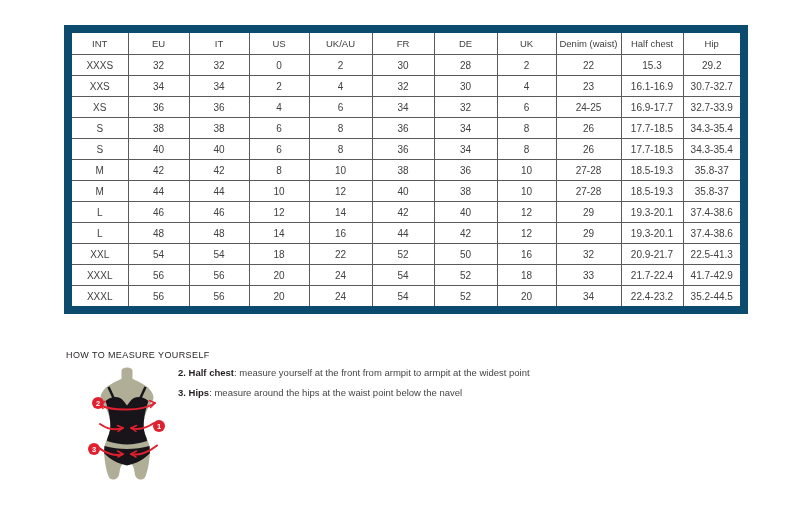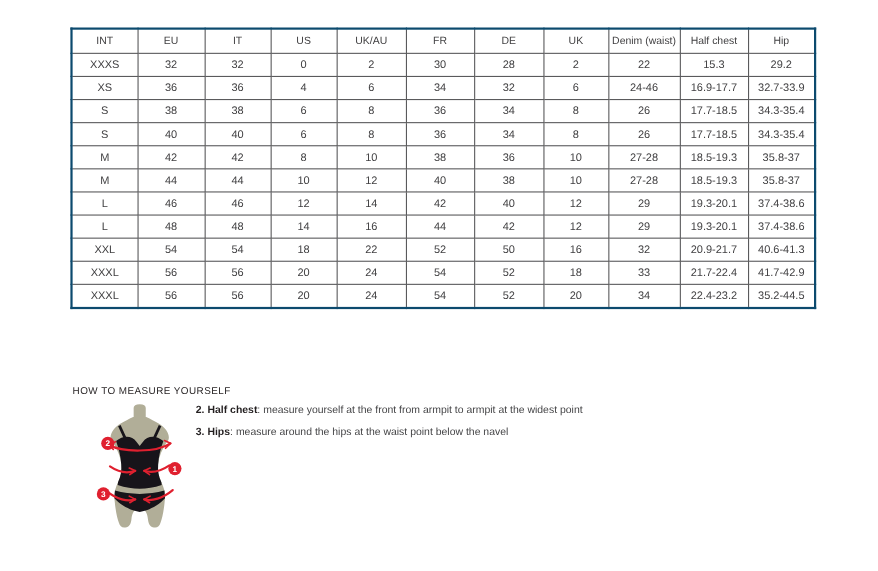--- a/index.html
+++ b/index.html
@@ -4,21 +4,21 @@
 <style>
   html,body{margin:0;padding:0;background:#ffffff;}
   .page{
     position:relative;width:798px;height:519px;background:#ffffff;overflow:hidden;
     font-family:"Liberation Sans",sans-serif;
   }
   
   .size-table{
     position:absolute;left:64px;top:25px;width:676px;
     border-collapse:collapse;table-layout:fixed;
-    border:2px solid #0c4a6e;
+    border:8px solid #0c4a6e;
   }
   .size-table th,.size-table td{
     border:1px solid #5a5a5c;
     padding:0;text-align:center;vertical-align:middle;
     font-size:10px;color:#414042;font-weight:normal;
     white-space:nowrap;overflow:hidden;
   }
   .size-table th{height:21px;font-size:9.5px;}
   .size-table td{height:20px;}
   
@@ -80,29 +80,42 @@
           <td>0</td>
           <td>2</td>
           <td>30</td>
           <td>28</td>
           <td>2</td>
           <td>22</td>
           <td>15.3</td>
           <td>29.2</td>
         </tr>
         <tr>
+          <td>XXS</td>
+          <td>34</td>
+          <td>34</td>
+          <td>2</td>
+          <td>4</td>
+          <td>32</td>
+          <td>30</td>
+          <td>4</td>
+          <td>23</td>
+          <td>16.1-16.9</td>
+          <td>30.7-32.7</td>
+        </tr>
+        <tr>
           <td>XS</td>
           <td>36</td>
           <td>36</td>
           <td>4</td>
           <td>6</td>
           <td>34</td>
           <td>32</td>
           <td>6</td>
-          <td>24-46</td>
+          <td>24-25</td>
           <td>16.9-17.7</td>
           <td>32.7-33.9</td>
         </tr>
         <tr>
           <td>S</td>
           <td>38</td>
           <td>38</td>
           <td>6</td>
           <td>8</td>
           <td>36</td>
@@ -181,21 +194,21 @@
           <td>XXL</td>
           <td>54</td>
           <td>54</td>
           <td>18</td>
           <td>22</td>
           <td>52</td>
           <td>50</td>
           <td>16</td>
           <td>32</td>
           <td>20.9-21.7</td>
-          <td>40.6-41.3</td>
+          <td>22.5-41.3</td>
         </tr>
         <tr>
           <td>XXXL</td>
           <td>56</td>
           <td>56</td>
           <td>20</td>
           <td>24</td>
           <td>54</td>
           <td>52</td>
           <td>18</td>

